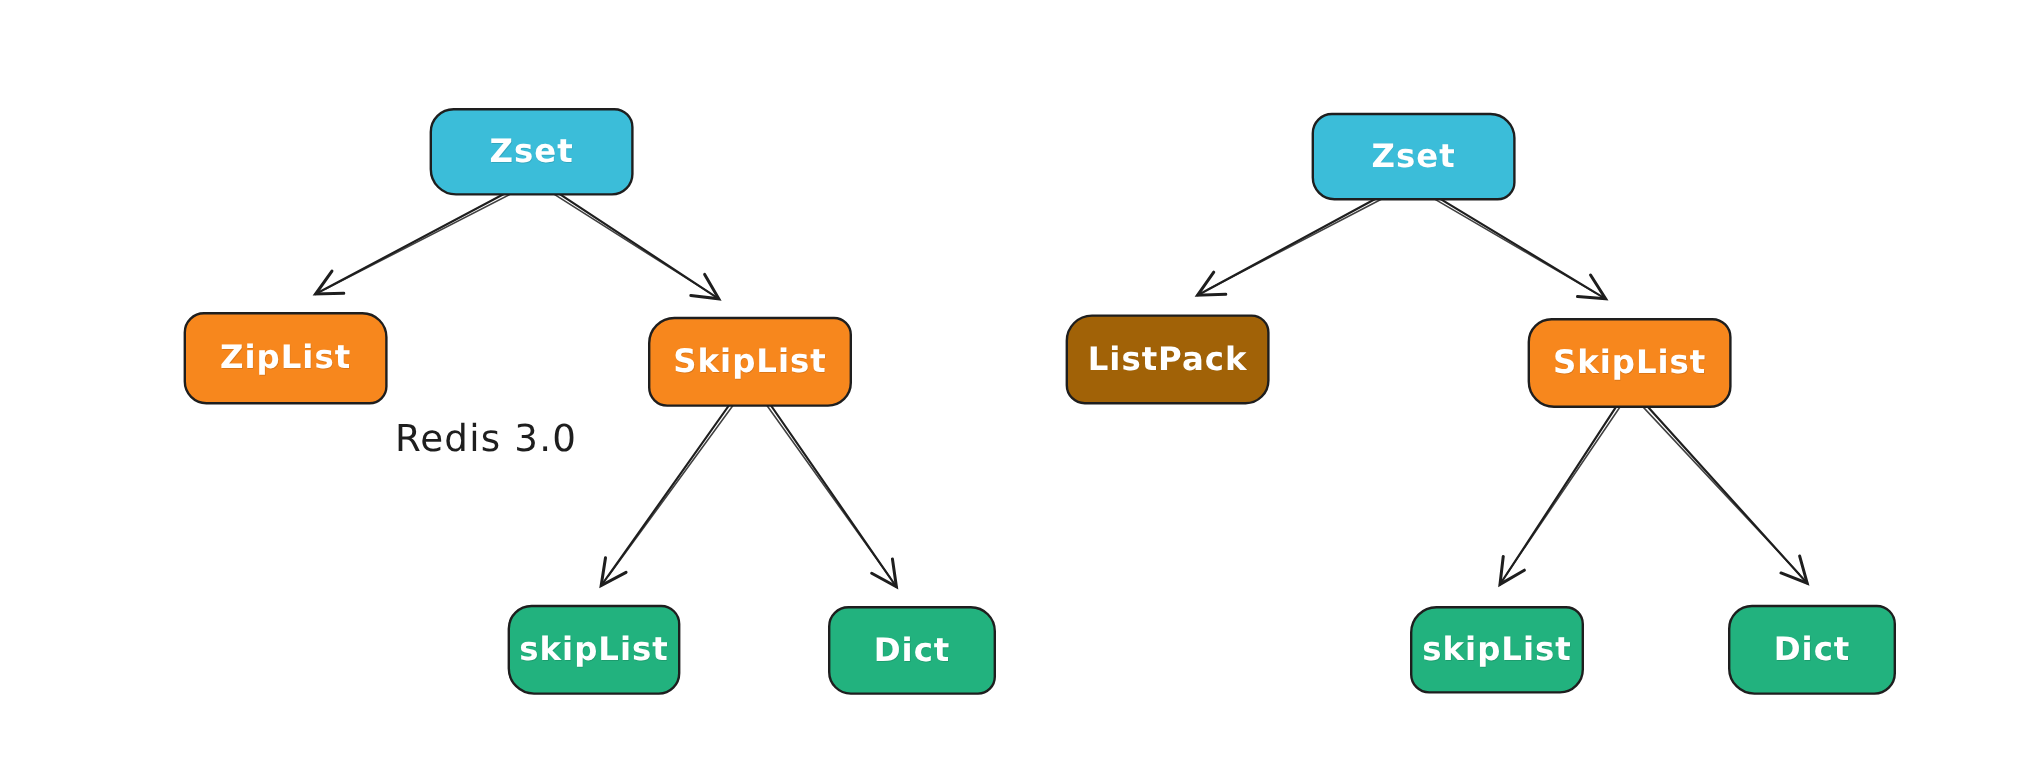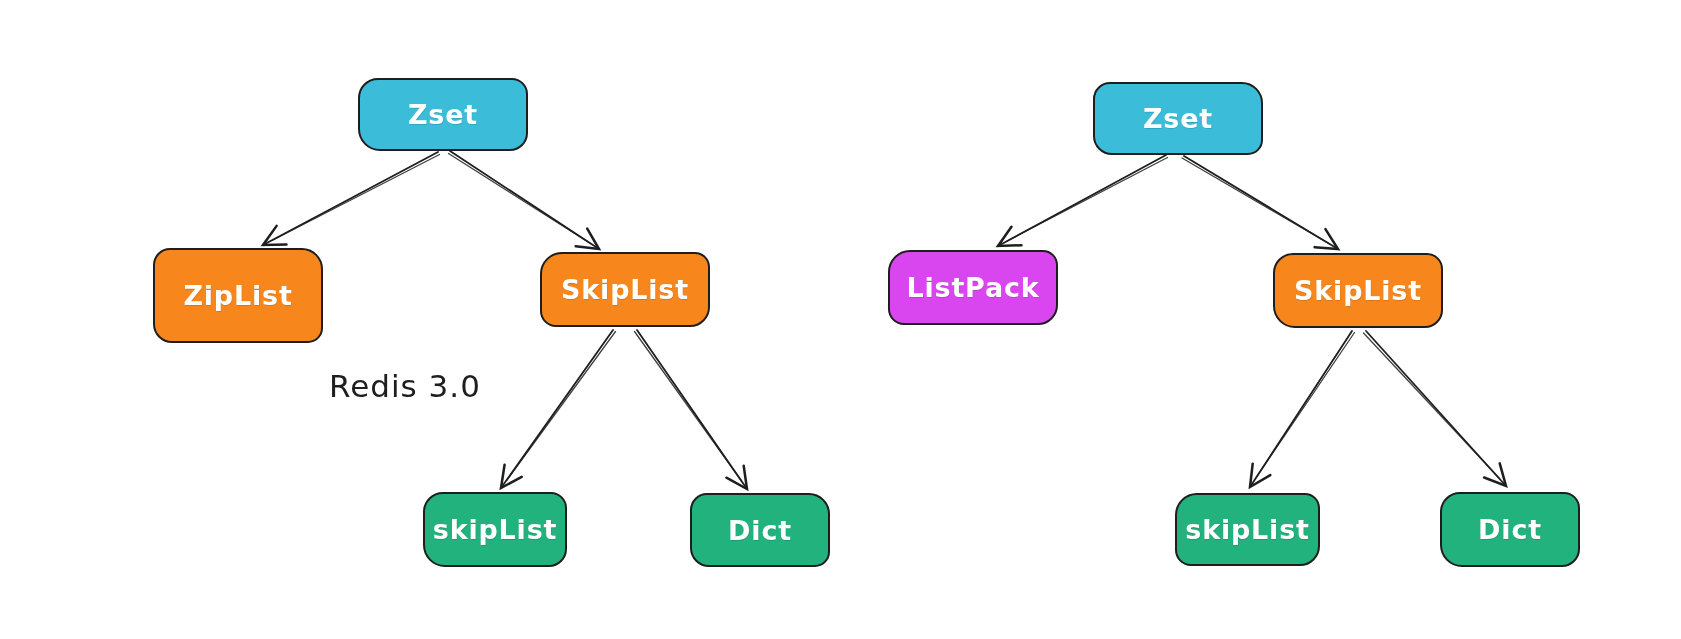--- a/index.html
+++ b/index.html
@@ -29,41 +29,42 @@
     box-sizing: border-box;
     border: 2.5px solid #1e1e1e;
     display: flex;
     align-items: center;
     justify-content: center;
     color: #ffffff;
     font-size: 27px;
     font-weight: bold;
     letter-spacing: 0.8px;
     text-shadow: 0.5px 0.5px 0 rgba(0,0,0,0.12);
+    margin-top: 12px;
   }
   
   .r1 { border-radius: 20px 16px 18px 22px; }
   .r2 { border-radius: 17px 21px 15px 19px; }
   .r3 { border-radius: 22px 15px 20px 16px; }
   .version-label {
     position: absolute;
     width: 220px;
     text-align: center;
     color: #1e1e1e;
     font-size: 31px;
     font-weight: 500;
     letter-spacing: 1px;
   }
   
   .n-zset3     { left: 358px;  top: 78px;  width: 170px; height: 73px; }
-  .n-ziplist   { left: 153px;  top: 248px; width: 170px; height: 95px; }
+  .n-ziplist   { left: 153px;  top: 248px; width: 170px; height: 77px; }
   .n-skiplist3 { left: 540px;  top: 252px; width: 170px; height: 75px; }
   .n-sklist3   { left: 423px;  top: 492px; width: 144px; height: 75px; }
   .n-dict3     { left: 690px;  top: 493px; width: 140px; height: 74px; }
-  .lbl3        { left: 295px;  top: 368px; }
+  .lbl3        { left: 295px;  top: 348px; }
   .n-zset7     { left: 1093px; top: 82px;  width: 170px; height: 73px; }
   .n-listpack  { left: 888px;  top: 250px; width: 170px; height: 75px; }
   .n-skiplist7 { left: 1273px; top: 253px; width: 170px; height: 75px; }
   .n-sklist7   { left: 1175px; top: 493px; width: 145px; height: 73px; }
   .n-dict7     { left: 1440px; top: 492px; width: 140px; height: 75px; }
   .lbl7        { left: 1043px; top: 365px; }
   .edge-main { stroke: #1e1e1e; stroke-width: 1.8; fill: none; stroke-linecap: round; }
   .edge-sketch { stroke: #1e1e1e; stroke-width: 1.3; fill: none; opacity: 0.85; stroke-linecap: round; }
 </style>
 </head>
@@ -132,21 +133,21 @@
   <div class="node r2 n-dict3" style="background-color: rgb(34, 178, 126);">
     <span>Dict</span>
   </div>
 
   <div class="version-label lbl3">Redis 3.0</div>
 
   <div class="node r2 n-zset7" style="background-color: rgb(59, 189, 217);">
     <span>Zset</span>
   </div>
 
-  <div class="node r3 n-listpack" style="background-color: #d946ef;">
+  <div class="node r3 n-listpack" style="background-color: #a16207;">
     <span>ListPack</span>
   </div>
 
   <div class="node r1 n-skiplist7" style="background-color: rgb(247, 135, 29);">
     <span>SkipList</span>
   </div>
 
   <div class="node r3 n-sklist7" style="background-color: rgb(34, 178, 126);">
     <span>skipList</span>
   </div>

